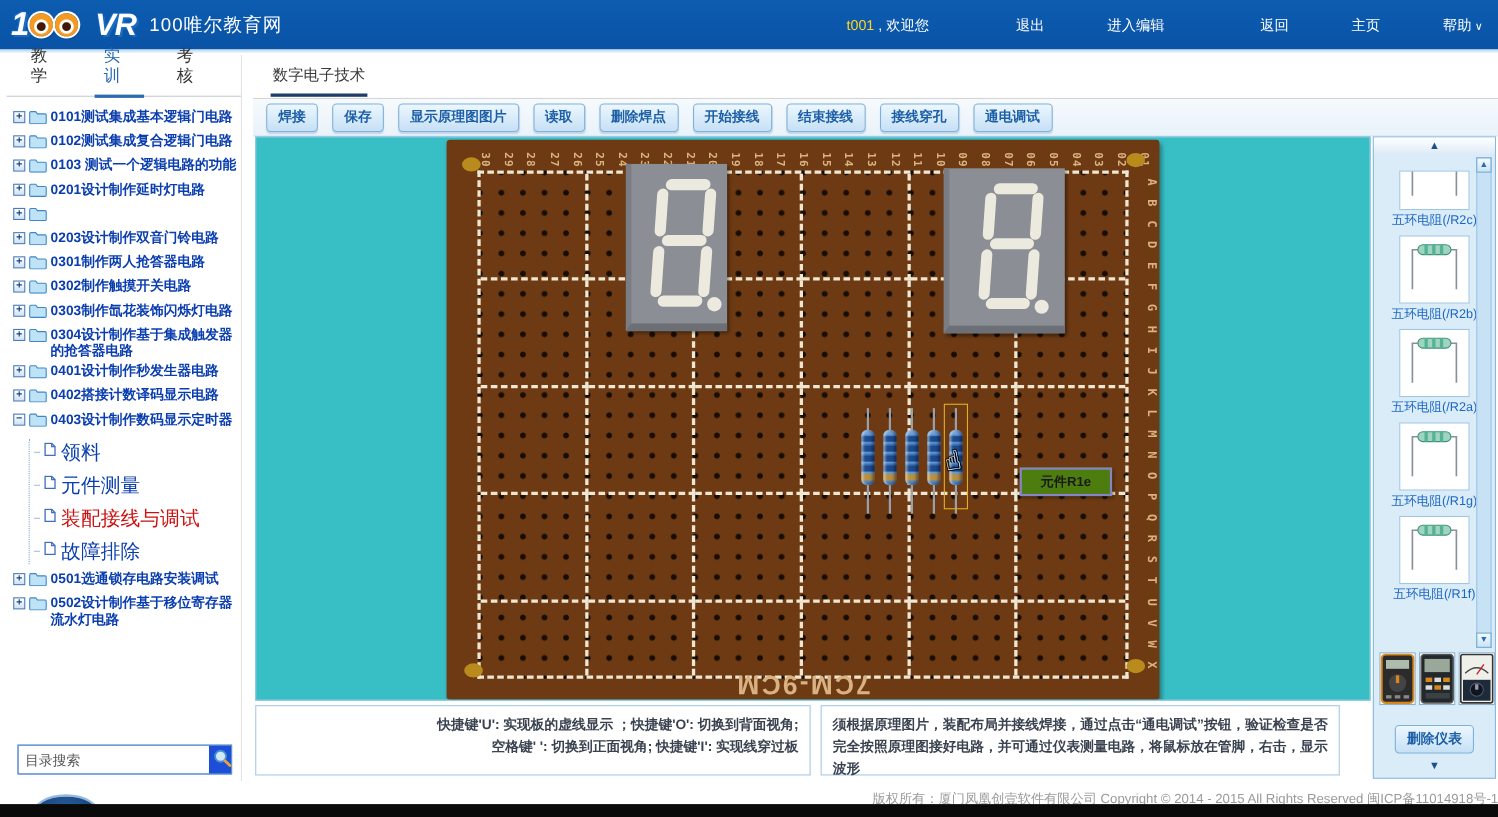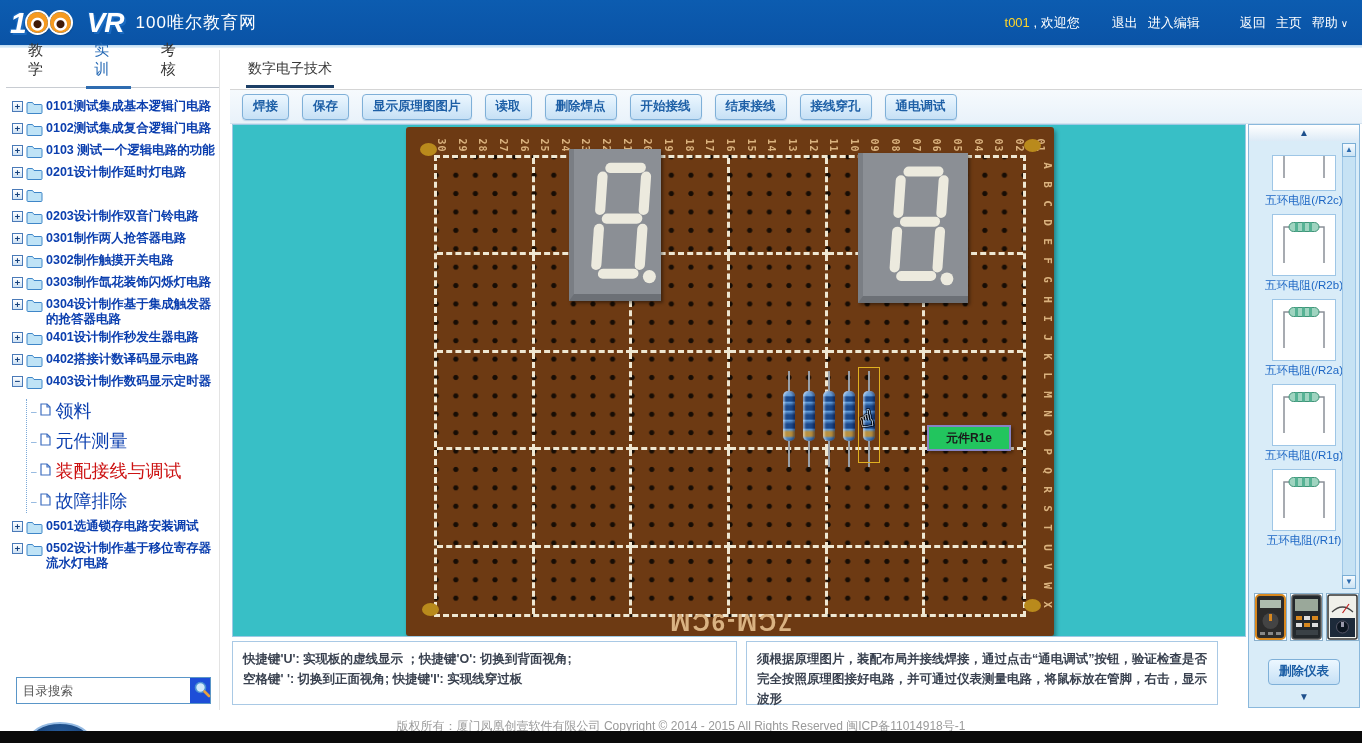--- a/index.html
+++ b/index.html
@@ -17,21 +17,21 @@
   .logo { display:flex; align-items:center; margin-left:10px; cursor:pointer; }
   .logo-1 { font:italic bold 30px "Liberation Sans",sans-serif; color:#fff;
     text-shadow:2px 2px 0 #1a6ac0, -1px -1px 0 #1a6ac0; letter-spacing:-2px;}
   .logo-eye { width:21px; height:21px; border-radius:50%; margin-left:2px;
     background:radial-gradient(circle at 50% 58%, #401a08 0 3.5px, #ffffff 4.5px 6px, #f59a20 7px 100%);
     box-shadow:0 0 0 2px #fff, 1px 2px 2px rgba(0,0,0,.4); }
   .logo-vr { font:italic bold 28px "Liberation Sans",sans-serif; color:#ffffff; margin-left:16px;
     text-shadow:2px 2px 0 #1a6ac0, -1px -1px 0 #1a6ac0; letter-spacing:-1px;text-align:right;}
   .site-name { color:#ffffff; font-size:17px; margin-left:12px; letter-spacing:1px; }
   #header-right { margin-left:auto; margin-right:14px; display:flex; align-items:center;
-    color:#fff; font-size:13px; }
+    color:#fff; font-size:13px;gap:47px; }
   #user-welcome { margin-right:22px; }
   #user-welcome .uname { color:#ffd428; }
   .hlink { color:#ffffff; text-decoration:none; margin-left:10px; cursor:pointer; }
   .hlink.gap { margin-left:40px; }
   .caret { font-size:10px; margin-left:3px; }
 
   
   #sidebar { position:absolute; left:6px; top:50px; width:214px; height:660px;
     background:#fff; border-right:1px solid #e3e3e3; }
   #side-tabs { display:flex; align-items:flex-end; height:38px; border-bottom:1px solid #c8ccd2;
@@ -113,21 +113,21 @@
       #8ab6e8 0%, #5f9ad8 9%,
       #1c4a8c 12%, #1c4a8c 20%, #5f9ad8 23%,
       #1c4a8c 30%, #1c4a8c 38%, #5f9ad8 41%,
       #1c4a8c 48%, #1c4a8c 56%, #5f9ad8 59%,
       #1c4a8c 66%, #1c4a8c 74%, #5f9ad8 77%,
       #b89040 82%, #b89040 90%, #4c86c4 94%, #3a6ea8 100%);
     box-shadow:inset 2px 0 2px rgba(255,255,255,.45), inset -2px 0 3px rgba(0,0,30,.45); }
   #sel-box { position:absolute; left:625px; top:242px; width:22px; height:96px;
     border:1px solid #e0b020; }
   #part-tooltip { position:absolute; left:694px; top:300px; min-width:72px; height:26px;
-    background:#22c55e; border:2px solid #8684c4; color:#1a1a1a; font-weight:bold; font-size:12px;
+    background:#4d7c0f; border:2px solid #8684c4; color:#1a1a1a; font-weight:bold; font-size:12px;
     display:flex; align-items:center; justify-content:center; padding:0 17px;
     box-shadow:2px 2px 3px rgba(0,0,0,.35); }
   #cursor-hand { position:absolute; left:626px; top:280px; font-size:24px; color:#ffffff;
     text-shadow:1px 1px 0 #000, -1px 1px 0 #000, 1px -1px 0 #000, -1px -1px 0 #000;
     transform:rotate(-12deg); pointer-events:none; }
 
   
   #rpanel { position:absolute; left:1248px; top:124px; width:112px; height:584px;
     background:#d9ecf8; border:1px solid #8ab8dc; }
   .rp-arrow { height:16px; text-align:center; font-size:10px; color:#1d4f8c; cursor:pointer;
@@ -149,25 +149,25 @@
   .inst { width:33px; height:48px; border:1px solid #8ab0cc; background:#fff; cursor:pointer; }
   #delete-inst-btn { position:absolute; left:50%; transform:translateX(-50%); top:534px;
     padding:3px 10px 4px; border:1px solid #7fb0d8; border-radius:4px;
     background:linear-gradient(#ecf7ff,#c6e0f5); color:#1d5fa6; font-weight:bold; font-size:12.5px;
     cursor:pointer; white-space:nowrap; font-family:"Liberation Sans","DejaVu Sans",sans-serif; }
 
   
   .hint-panel { position:absolute; top:641px; height:64px; background:#fff;
     border:1px solid #a9c9e5; padding:7px 10px; color:#3a4250; font-weight:bold;
     font-size:12.5px; line-height:20px; }
-  #hint-left { left:232px; width:505px; }
+  #hint-left { left:232px; width:505px;text-align:right; }
   #hint-right { left:746px; width:472px; }
 
   
-  #footer-text { position:absolute; left:0; top:718px; width:1362px; text-align:center;
+  #footer-text { position:absolute; left:0; top:718px; width:1362px; text-align:right;
     color:#9a9a9a; font-size:12px; }
   #bottom-bar { position:absolute; left:0; top:731px; width:1362px; height:12px;
     background:#0a0a0a; z-index:3; }
   #corner-circle { position:absolute; left:28px; top:722px; width:64px; height:40px;
     border-radius:50%; background:radial-gradient(circle at 50% 40%, #2a5f9e, #123a6e);
     border:2px solid #93b9e2; z-index:2; }
 </style>
 </head>
 <body>
 

